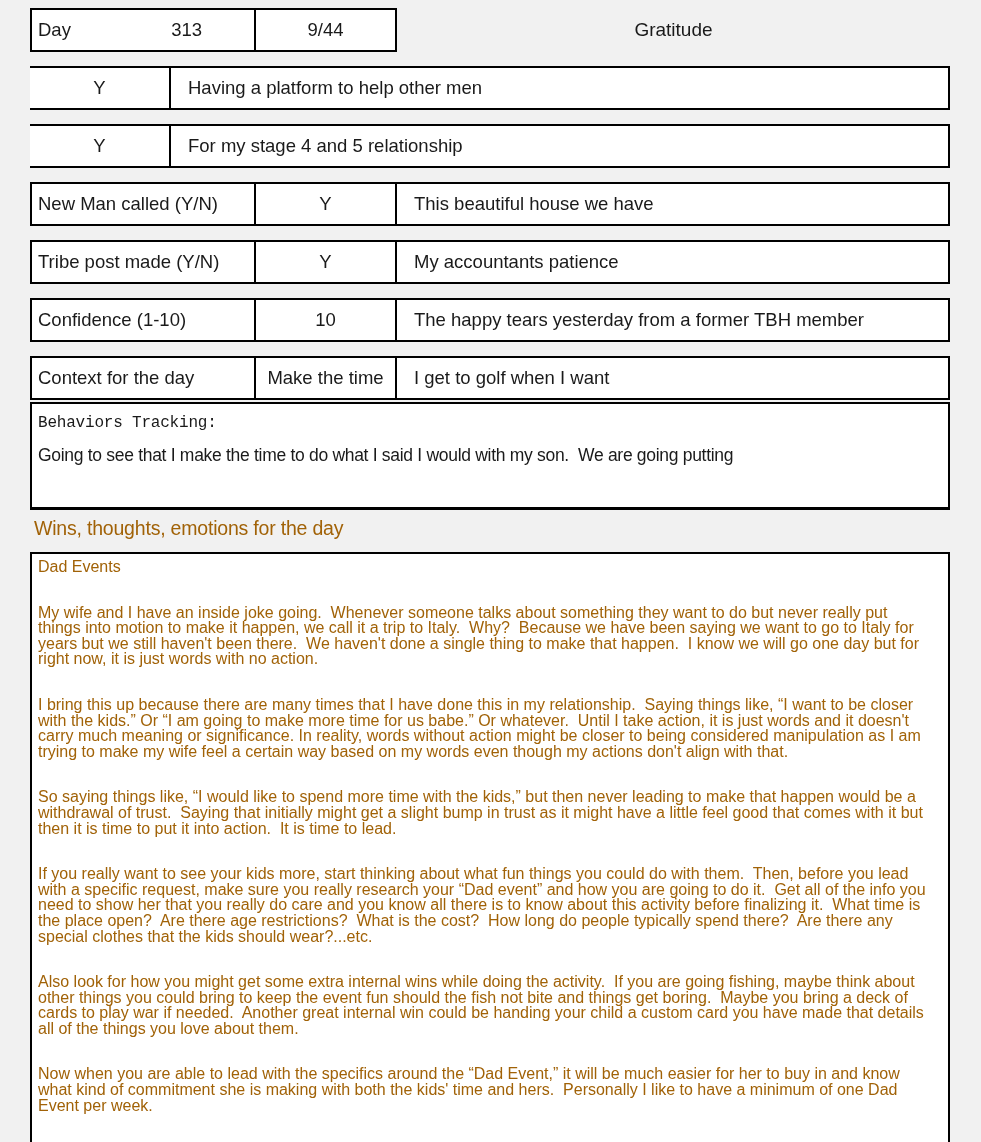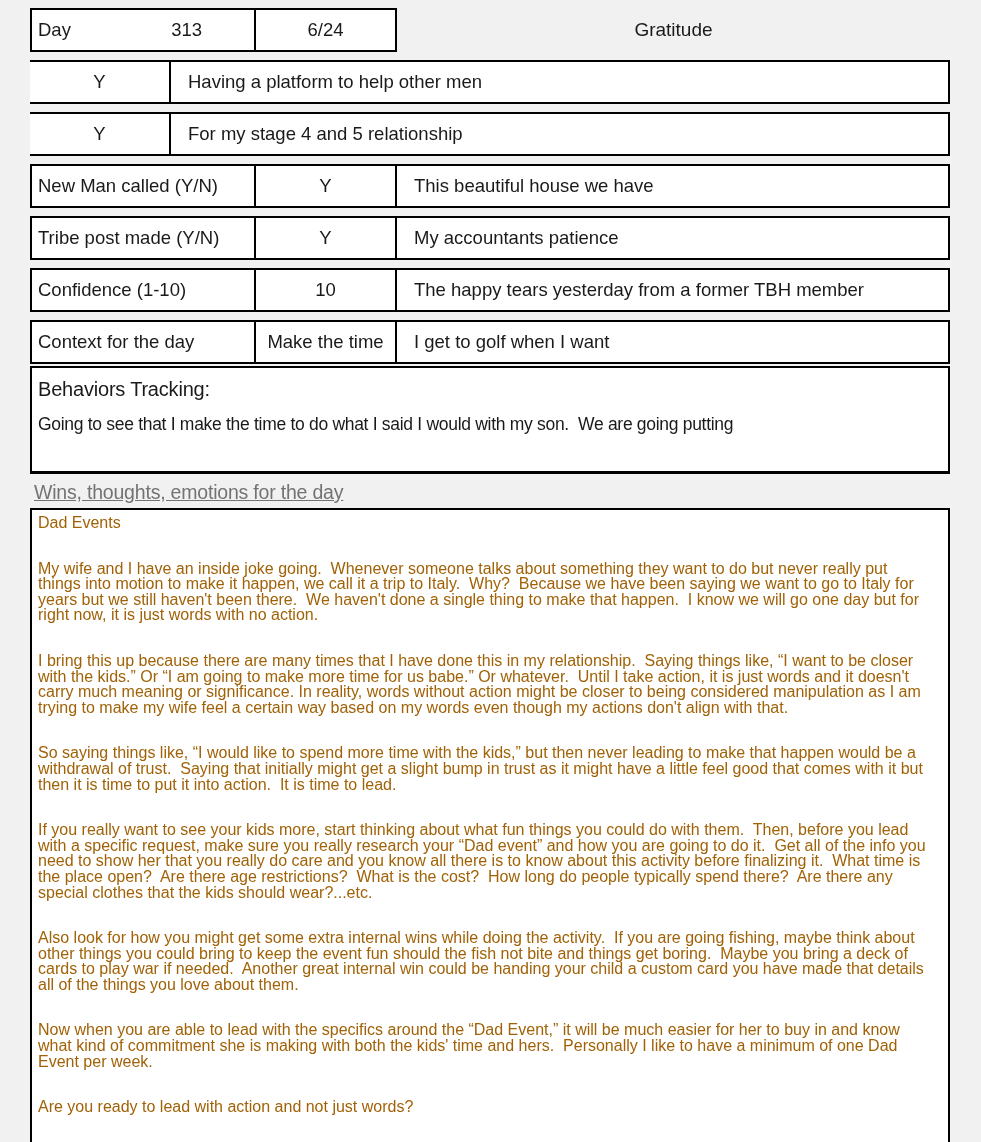--- a/index.html
+++ b/index.html
@@ -17,21 +17,21 @@
   .sheet {
     position: absolute;
     left: 30px;
     top: 8px;
     width: 920px;
   }
   
   .tracker {
     display: flex;
     flex-direction: column;
-    gap: 8px;
+    gap: 14px;
   }
   .trow { display: flex; }
   .cell {
     background: #ffffff;
     border: 2px solid #000;
     height: 44px;
     box-sizing: border-box;
     display: flex;
     align-items: center;
     font-size: 18.5px;
@@ -56,36 +56,36 @@
   .behaviors-box {
     margin-top: 2px;
     background: #ffffff;
     border: 2px solid #000;
     border-bottom-width: 3px;
     height: 108px;
     box-sizing: border-box;
     padding: 10px 10px 0 6px;
   }
   .behaviors-heading {
-    font-size: 20px;
+    font-size: 16px;
     letter-spacing: -0.2px;
+    font-family: Liberation Mono, monospace;
   }
   .behaviors-text {
     margin-top: 13px;
     font-size: 17.5px;
     letter-spacing: -0.3px;
     white-space: pre-wrap;
   }
   
   .wins-heading {
-    margin: 7px 0 4px 4px;
+    margin: 7px 0 12px 4px;
     font-size: 19.5px;
     letter-spacing: -0.2px;
-    color: #737373;
-    text-decoration: underline;
+    color: #a16207;
   }
   .wins-box {
     background: #ffffff;
     border: 2px solid #000;
     border-bottom-width: 4px;
     height: 643px;
     box-sizing: border-box;
     padding: 5px 9px 0 6px;
     font-size: 16px;
     line-height: 15.6px;
@@ -102,21 +102,21 @@
 
 <div class="sheet">
 
   <div class="tracker" id="tracker">
     <div class="trow">
       <div class="cell c1 day-cell">
         <span>Day</span>
         <span>313</span>
       </div>
       <div class="cell c2">
-        <span>6/24</span>
+        <span>9/44</span>
       </div>
       <div class="hdr-c3">
         <span>Gratitude</span>
       </div>
     </div>
 
   <div class="trow">
     <div class="cell c2">
       <span class="b-value">Y</span>
     </div>

